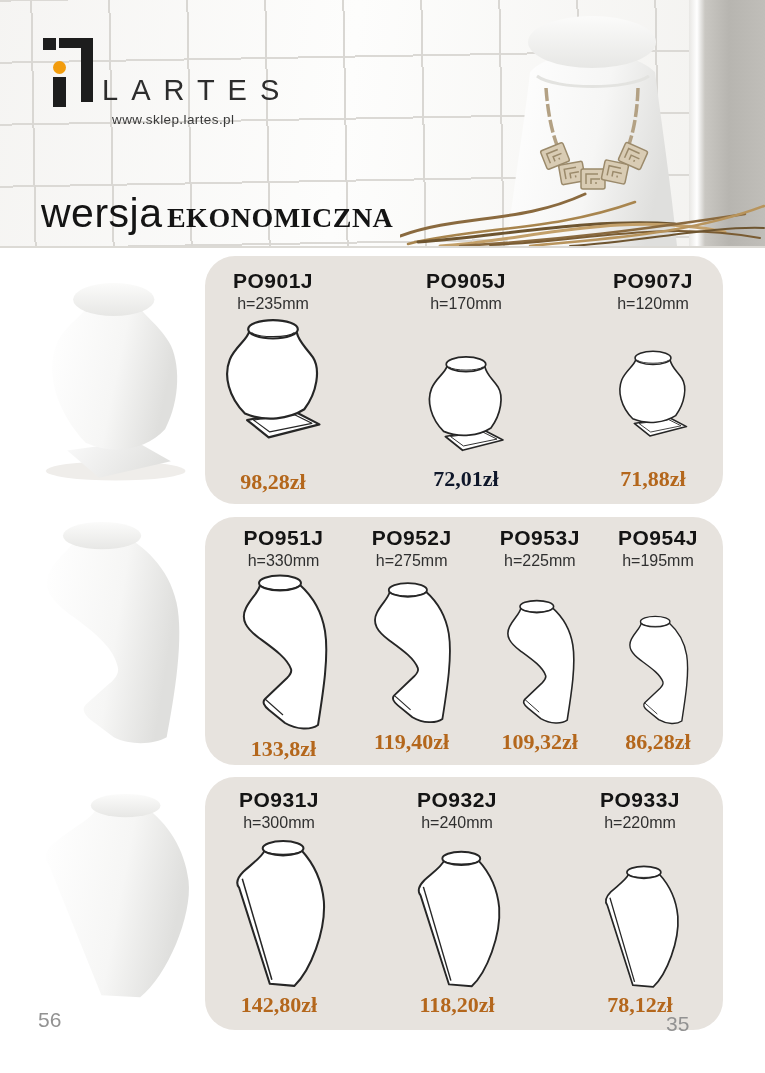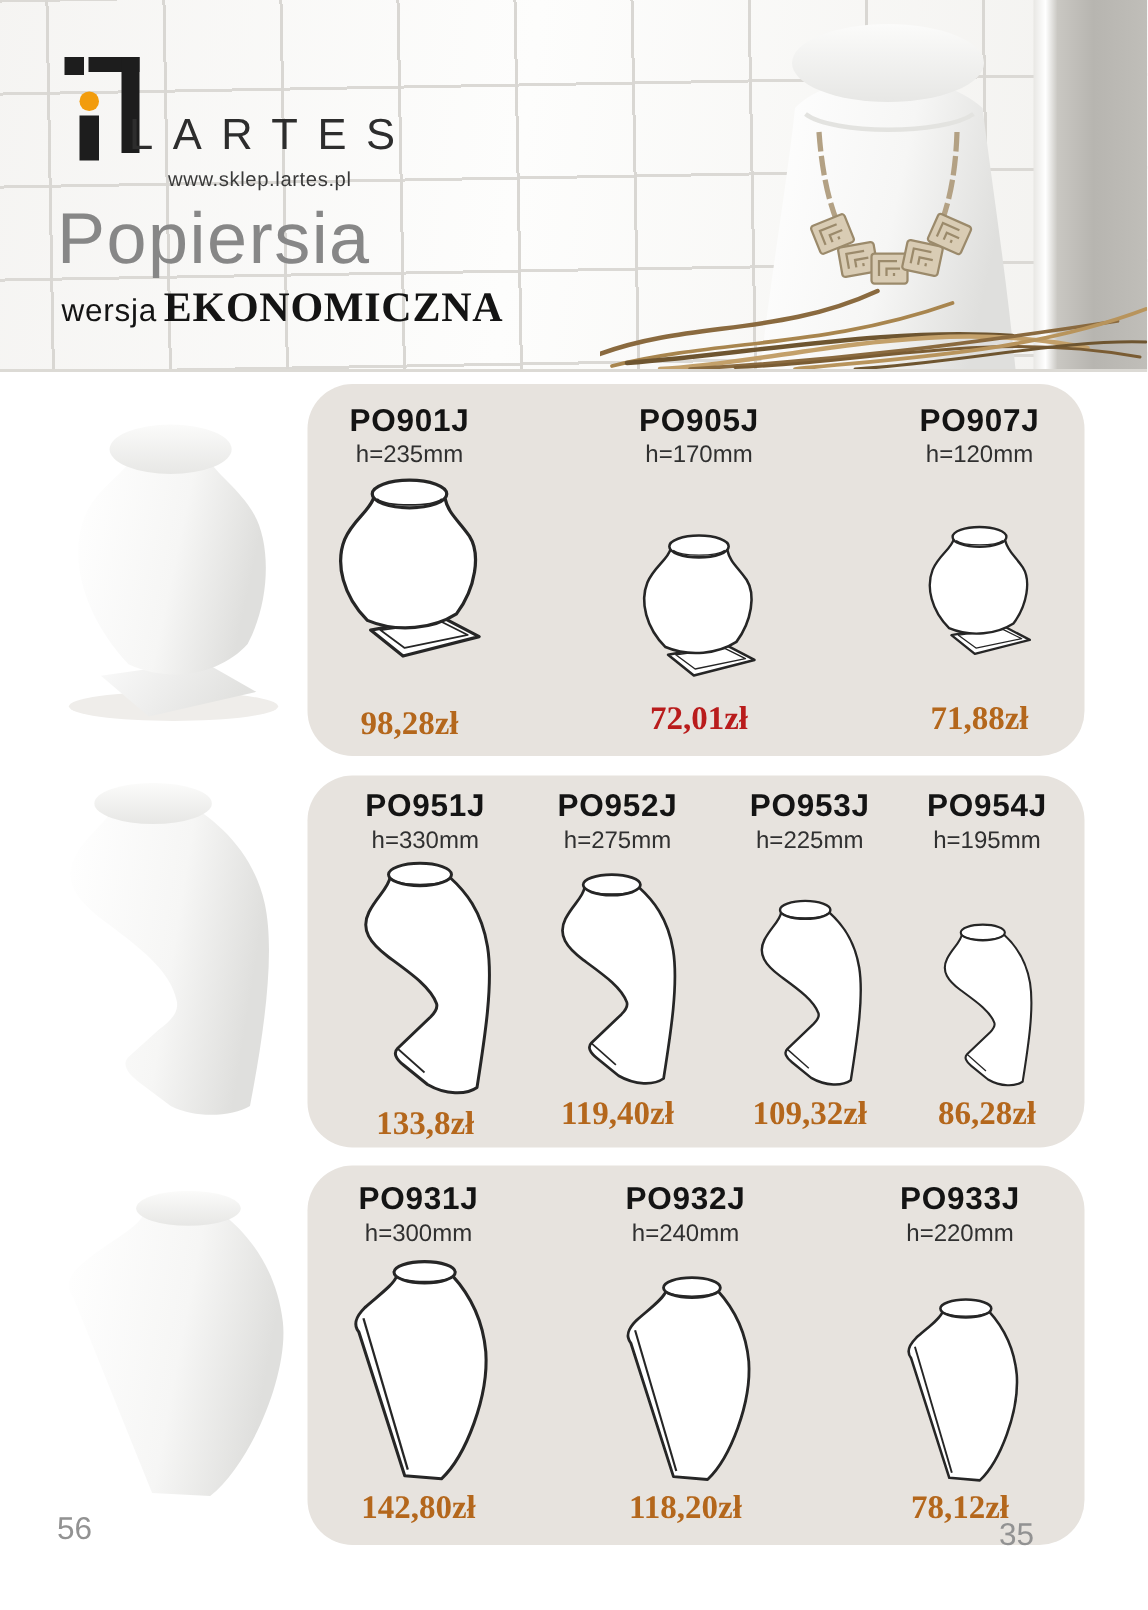--- a/index.html
+++ b/index.html
@@ -19,27 +19,27 @@
              background:linear-gradient(90deg,#e8e7e4 0,#ffffff 8px,#c9c7c2 16px,#b7b5b0 40px,#c0beb9 76px);}
   .banner svg{position:absolute;}
 
   .logo{position:absolute;left:40px;top:22px;width:220px;height:92px;}
   .logo .bar{position:absolute;background:#1d1d1d;}
   .logo .sq   {left:3px; top:16px;width:13px;height:12px;}
   .logo .hbar {left:19px;top:16px;width:34px;height:10px;}
   .logo .vbar1{left:41px;top:16px;width:12px;height:64px;}
   .logo .vbar2{left:13px;top:55px;width:13px;height:30px;}
   .logo .dot{position:absolute;left:13px;top:39px;width:13px;height:13px;border-radius:50%;}
-  .logo .word{position:absolute;left:46px;top:52px;font-size:29px;font-weight:400;
+  .logo .word{position:absolute;left:62px;top:52px;font-size:29px;font-weight:400;
               letter-spacing:13px;color:#2d2d2d;}
   .logo .site{position:absolute;left:72px;top:90px;font-size:13.5px;color:#3a3a3a;letter-spacing:.4px;}
 
   .title{position:absolute;left:38px;top:132px;font-size:48px;letter-spacing:1px;}
   .subtitle{position:absolute;left:41px;top:190px;color:#141414;}
-  .subtitle .w{font-size:21px;letter-spacing:.5px;}
+  .subtitle .w{font-size:41px;letter-spacing:.5px;}
   .subtitle .e{font-family:"Liberation Serif",serif;font-weight:700;font-size:28px;letter-spacing:.5px;}
 
   
   .panel{position:absolute;left:205px;width:518px;background:#e7e3de;border-radius:30px;
          display:flex;justify-content:space-between;box-sizing:border-box;}
   .panel .col{display:flex;flex-direction:column;align-items:center;}
   .code{font-size:21px;font-weight:700;color:#141414;letter-spacing:.5px;line-height:26px;white-space:nowrap;}
   .hgt{font-size:16px;color:#303030;line-height:20px;white-space:nowrap;}
   .bustbox{flex:1;display:flex;align-items:flex-end;justify-content:center;}
   .price{font-family:"Liberation Serif",serif;font-weight:700;font-size:22px;line-height:26px;white-space:nowrap;}
@@ -149,21 +149,20 @@
     <div class="logo">
       <div class="bar sq"></div>
       <div class="bar hbar"></div>
       <div class="bar vbar1"></div>
       <div class="bar vbar2"></div>
       <div class="dot" style="background: rgb(242, 156, 13);"></div>
       <div class="word">LARTES</div>
       <div class="site">www.sklep.lartes.pl</div>
     </div>
 
-    <div class="title" style="color: rgb(135, 135, 135);">Popiersia</div>
     <div class="subtitle">
       <span class="w">wersja</span>
       <span class="e">EKONOMICZNA</span>
     </div>
   </header>
 
   <svg class="photo" style="left:14px;top:264px" width="184" height="224" viewBox="0 0 190 230">
       <use href="#photoA"></use>
     </svg>
   <section class="panel" id="panel-1" style="background: rgb(231, 227, 222);">
@@ -178,21 +177,21 @@
       <div class="price" style="color: rgb(180, 103, 28); margin-top: 12px;">98,28zł</div>
     </div>
     <div class="col" style="width:118px">
       <div class="code">PO905J</div>
       <div class="hgt">h=170mm</div>
       <div class="bustbox">
           <svg width="86" height="114" viewBox="0 0 100 132">
             <use href="#bustA"></use>
           </svg>
         </div>
-      <div class="price" style="color: #b91c1c;">72,01zł</div>
+      <div class="price" style="color: #0f172a;">72,01zł</div>
     </div>
     <div class="col" style="width:108px">
       <div class="code">PO907J</div>
       <div class="hgt">h=120mm</div>
       <div class="bustbox">
           <svg width="78" height="103" viewBox="0 0 100 132">
             <use href="#bustA"></use>
           </svg>
         </div>
       <div class="price" style="color: rgb(180, 103, 28); margin-top: 16px;">71,88zł</div>

